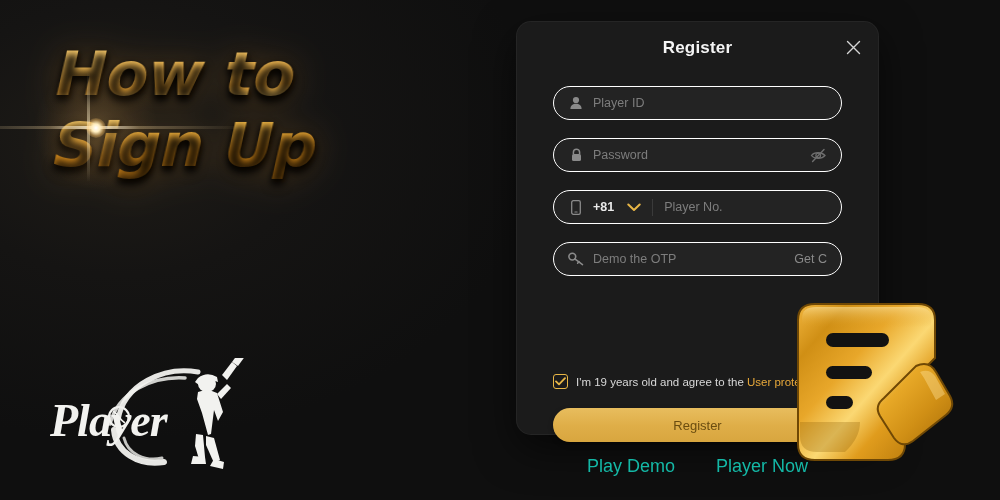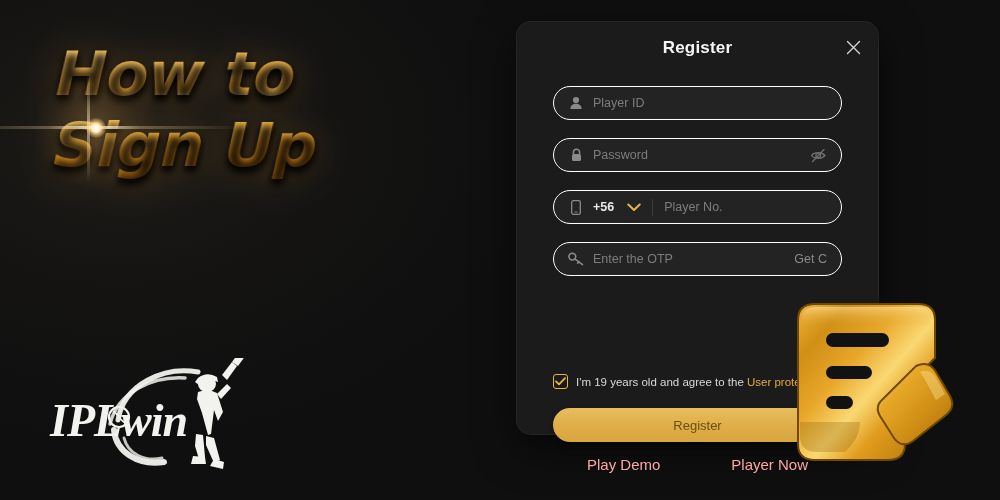--- a/index.html
+++ b/index.html
@@ -154,21 +154,21 @@
     display:flex; align-items:center; justify-content:center;
     color: #6b4d10; font-size: 13px; font-weight: 400;
     cursor: pointer;
     box-shadow: 0 2px 5px rgba(0,0,0,.35);
   }
   .bottom-links {
     position: absolute; left: 36px; top: 434px; width: 289px;
     display: flex; justify-content: space-between;
     padding: 0 34px;
   }
-  .bottom-links span { font-size: 15px; color: #fca5a5; cursor: pointer; }
+  .bottom-links span { font-size: 18px; color: #14b8a6; cursor: pointer; }
 
   
   .badge { position: absolute; left: 788px; top: 292px; width: 170px; height: 185px; }
 </style>
 </head>
 <body>
 
 <div id="stage">
 
   <div class="banner-title-shadow">How to
@@ -199,21 +199,21 @@
         <path d="M157 30 l-8 -6 3 -4 9 6 z"></path>
         <path d="M150 76 l7 1 2 22 -6 2 -4 -13 z"></path>
         <path d="M160 78 l8 2 6 22 -6 3 -8 -18 z"></path>
         <path d="M147 98 l12 1 1 7 -15 0 z"></path>
         <path d="M168 101 l10 3 -1 7 -13 -3 z"></path>
 
         <path d="M176 17 l10 -13 5 4 -10 14 z"></path>
         <path d="M186 4 l8 -11 6 4 -8 11 z"></path>
       </g>
     </svg>
-    <div class="logo-text">IPLwin</div>
+    <div class="logo-text">Player</div>
     <svg style="position:absolute;left:60px;top:46px;" width="26" height="26" viewBox="0 0 26 26">
       <circle cx="13" cy="13" r="10" fill="none" stroke="#f2f2ef" stroke-width="2.2"></circle>
       <path d="M7 7 C13 11, 13 15, 19 19" stroke="#f2f2ef" stroke-width="1.6" fill="none"></path>
     </svg>
   </div>
 
   <div class="modal">
 
     <div class="modal-title">Register</div>
 
@@ -253,39 +253,39 @@
       </div>
 
 
       <div class="field">
         <span class="lead-icon">
           <svg width="10" height="15" viewBox="0 0 10 15">
               <rect x="0.7" y="0.7" width="8.6" height="13.6" rx="1.6" stroke="#8a8a8a" stroke-width="1.3" fill="none"></rect>
               <rect x="3.4" y="11.5" width="3.2" height="1" rx="0.5" fill="#8a8a8a"></rect>
             </svg>
         </span>
-        <span class="cc">+56</span>
+        <span class="cc">+81</span>
         <span class="chev">
           <svg width="14" height="9" viewBox="0 0 14 9">
               <path d="M1.3 1.5 L7 7 L12.7 1.5" stroke="#e8b646" stroke-width="2" fill="none" stroke-linecap="round" stroke-linejoin="round"></path>
             </svg>
         </span>
         <span class="divider"></span>
         <span class="ph">Player No.</span>
       </div>
 
       <div class="field">
         <span class="lead-icon">
           <svg width="16" height="14" viewBox="0 0 16 14">
               <circle cx="4.3" cy="4.6" r="3.4" stroke="#8a8a8a" stroke-width="1.6" fill="none"></circle>
               <path d="M6.8 6.9 L14.5 12.6" stroke="#8a8a8a" stroke-width="1.6" stroke-linecap="round"></path>
               <path d="M11 9.5 L9.6 11.3" stroke="#8a8a8a" stroke-width="1.5" stroke-linecap="round"></path>
             </svg>
         </span>
-        <span class="ph">Enter the OTP</span>
+        <span class="ph">Demo the OTP</span>
         <span class="getcode">Get C</span>
       </div>
 
     </div>
 
     <div class="agree">
       <span class="checkbox">
         <svg width="11" height="9" viewBox="0 0 11 9">
             <path d="M1 4.4 L4 7.4 L10 1.2" stroke="#e8b646" stroke-width="1.8" fill="none" stroke-linecap="round" stroke-linejoin="round"></path>
           </svg>

